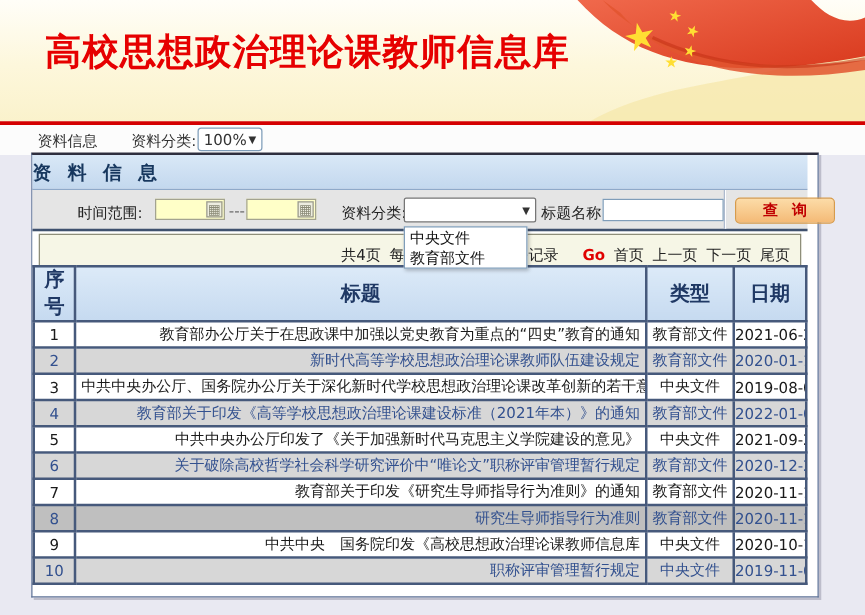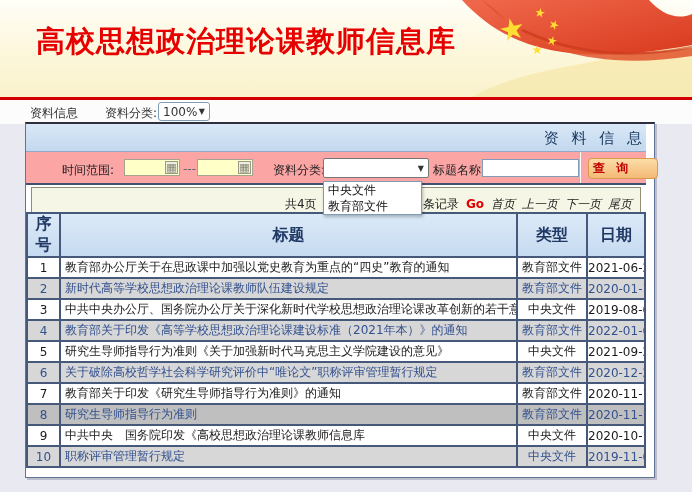--- a/index.html
+++ b/index.html
@@ -30,67 +30,67 @@
   .zoom-select .arr { font-size:8px; color:#333; }
 
   
   .content-bg { position:absolute; top:124px; left:0; width:692px; height:368px; background:#E9E9F2; }
 
   
   .panel { position:absolute; left:25px; top:122px; width:630px; height:356px; background:#fff;
     border:1px solid #5F7398; border-top:2px solid #2E2E3E;
     box-shadow:2px 2px 0 #BDBDCB; padding:0 8px 4px 0; }
 
-  .panel-title { height:28px; line-height:28px; text-align:right;
+  .panel-title { height:28px; line-height:28px; text-align:left;
     background:linear-gradient(#D9E8F7,#C3D8EE); border-bottom:1px solid #8FA9C9;
-    font-size:15px; font-weight:normal; color:#17375E; letter-spacing:4px; }
+    font-size:15px; font-weight:bold; color:#17375E; letter-spacing:4px; }
 
   
   .filter-row { position:relative; height:33px; border-bottom:2px solid #3F516E;
-    font-size:12px; color:#222; background:#fca5a5; }
+    font-size:12px; color:#222; background:#e5e5e5; }
   .filter-row .lbl { position:absolute; top:10px; white-space:nowrap; }
   .lbl-date { left:36px; } .lbl-cat { left:247px; } .lbl-title { left:407px; }
   .date-box { position:absolute; top:7px; width:56px; height:17px; background:#FFFFC8;
     border:1px solid #A3A390; display:flex; align-items:center; padding:0 1px; }
   .date-from { left:98px; } .date-to { left:171px; }
   .date-box input { flex:1; width:36px; border:0; background:transparent; font-size:11px; outline:none; }
   .cal-icon { width:13px; height:13px; font-size:11px; line-height:12px; color:#8a8a76;
     background:#EDEDE0; border:1px solid #9a9a86; text-align:center; cursor:pointer; }
   .date-sep { position:absolute; left:157px; top:10px; color:#666; }
   .cat-select { position:absolute; left:297px; top:6px; width:106px; height:20px; background:#fff;
     border:1px solid #767676; border-radius:2px; display:flex; align-items:center;
     justify-content:space-between; padding:0 4px; cursor:default; }
   .cat-select .arr { font-size:8px; color:#333; }
   .title-input { position:absolute; left:456px; top:7px; width:97px; height:18px;
     border:1px solid #7F9DB9; font-size:12px; padding:0 3px; outline:none; }
   .filter-divider { position:absolute; left:553px; top:0; width:2px; height:100%;
     background:#AEBACE; border-right:1px solid #fff; }
-  .search-btn { position:absolute; left:562px; top:6px; width:70px; height:21px;
+  .search-btn { position:absolute; left:562px; top:6px; width:80px; height:21px;
     background:linear-gradient(#FCDCA8,#F4BA76); border:1px solid #D89B4A; border-radius:4px;
-    color:#C00000; font-weight:bold; font-size:12px; letter-spacing:4px; text-align:left;
+    color:#C00000; font-weight:bold; font-size:12px; letter-spacing:4px; text-align:center;
     line-height:19px; padding-left:4px; cursor:pointer; }
 
   
   .pag-wrap { height:27px; padding:2px 5px; background:#fff; }
   .pag-bar { height:22px; background:#F6F6E6; border:1px solid #8E8E7A;
     display:flex; align-items:center; justify-content:flex-end; gap:7px;
     padding:16px 8px; font-size:12px; color:#222; white-space:nowrap; }
   .pp-group { display:flex; align-items:center; gap:3px; }
   .pp-input { width:23px; height:15px; border:1px solid #999; font-size:11px; text-align:center; outline:none; }
-  .go-link { color:#E00000; font-weight:bold; cursor:pointer; }
-  .pg-link { cursor:pointer;font-style:italic; }
+  .go-link { color:#E00000; font-weight:bold; cursor:pointer;margin-left:12px; }
+  .pg-link { cursor:pointer; }
 
   
   table.data { width:100%; border-collapse:collapse; table-layout:fixed; }
   table.data th { height:22px; background:linear-gradient(#DCEAF8,#C6DAF0); color:#1F3864;
     font-size:16px; font-weight:bold; border:2px solid #46597B; }
   table.data td { height:21px; font-size:12px; border:2px solid #46597B; overflow:hidden;
     white-space:nowrap; text-overflow:clip; }
   td.col-no, td.col-type { text-align:center; }
-  td.col-title { text-align:left; padding:0 4px; }
+  td.col-title { text-align:right; padding:0 4px; }
   td.col-date { text-align:center; font-size:10px; letter-spacing:0; }
   tr.odd  td { background:#FFFFFF; color:#1A1A1A; }
   tr.even td { background:#D7D7D7; color:#33518F; }
   tr.active td { background:#BFBFBF; }
 
   
   .dropdown { position:absolute; left:323px; top:181px; width:99px; background:#fff;
     border:1px solid #7F9DB9; z-index:50; font-size:12px;
     box-shadow:1px 2px 3px rgba(0,0,0,.25); }
   .dropdown .opt { height:16px; line-height:16px; padding:0 4px; color:#111;
@@ -218,21 +218,21 @@
             <td class="col-date">2019-08-07</td>
           </tr>
           <tr class="even">
             <td class="col-no">4</td>
             <td class="col-title">教育部关于印发《高等学校思想政治理论课建设标准（2021年本）》的通知</td>
             <td class="col-type">教育部文件</td>
             <td class="col-date">2022-01-03</td>
           </tr>
           <tr class="odd">
             <td class="col-no">5</td>
-            <td class="col-title">研究生导师指导行为准则《关于加强新时代马克思主义学院建设的意见》</td>
+            <td class="col-title">中共中央办公厅印发了《关于加强新时代马克思主义学院建设的意见》</td>
             <td class="col-type">中央文件</td>
             <td class="col-date">2021-09-21</td>
           </tr>
           <tr class="even">
             <td class="col-no">6</td>
             <td class="col-title">关于破除高校哲学社会科学研究评价中“唯论文”职称评审管理暂行规定</td>
             <td class="col-type">教育部文件</td>
             <td class="col-date">2020-12-28</td>
           </tr>
           <tr class="odd">

